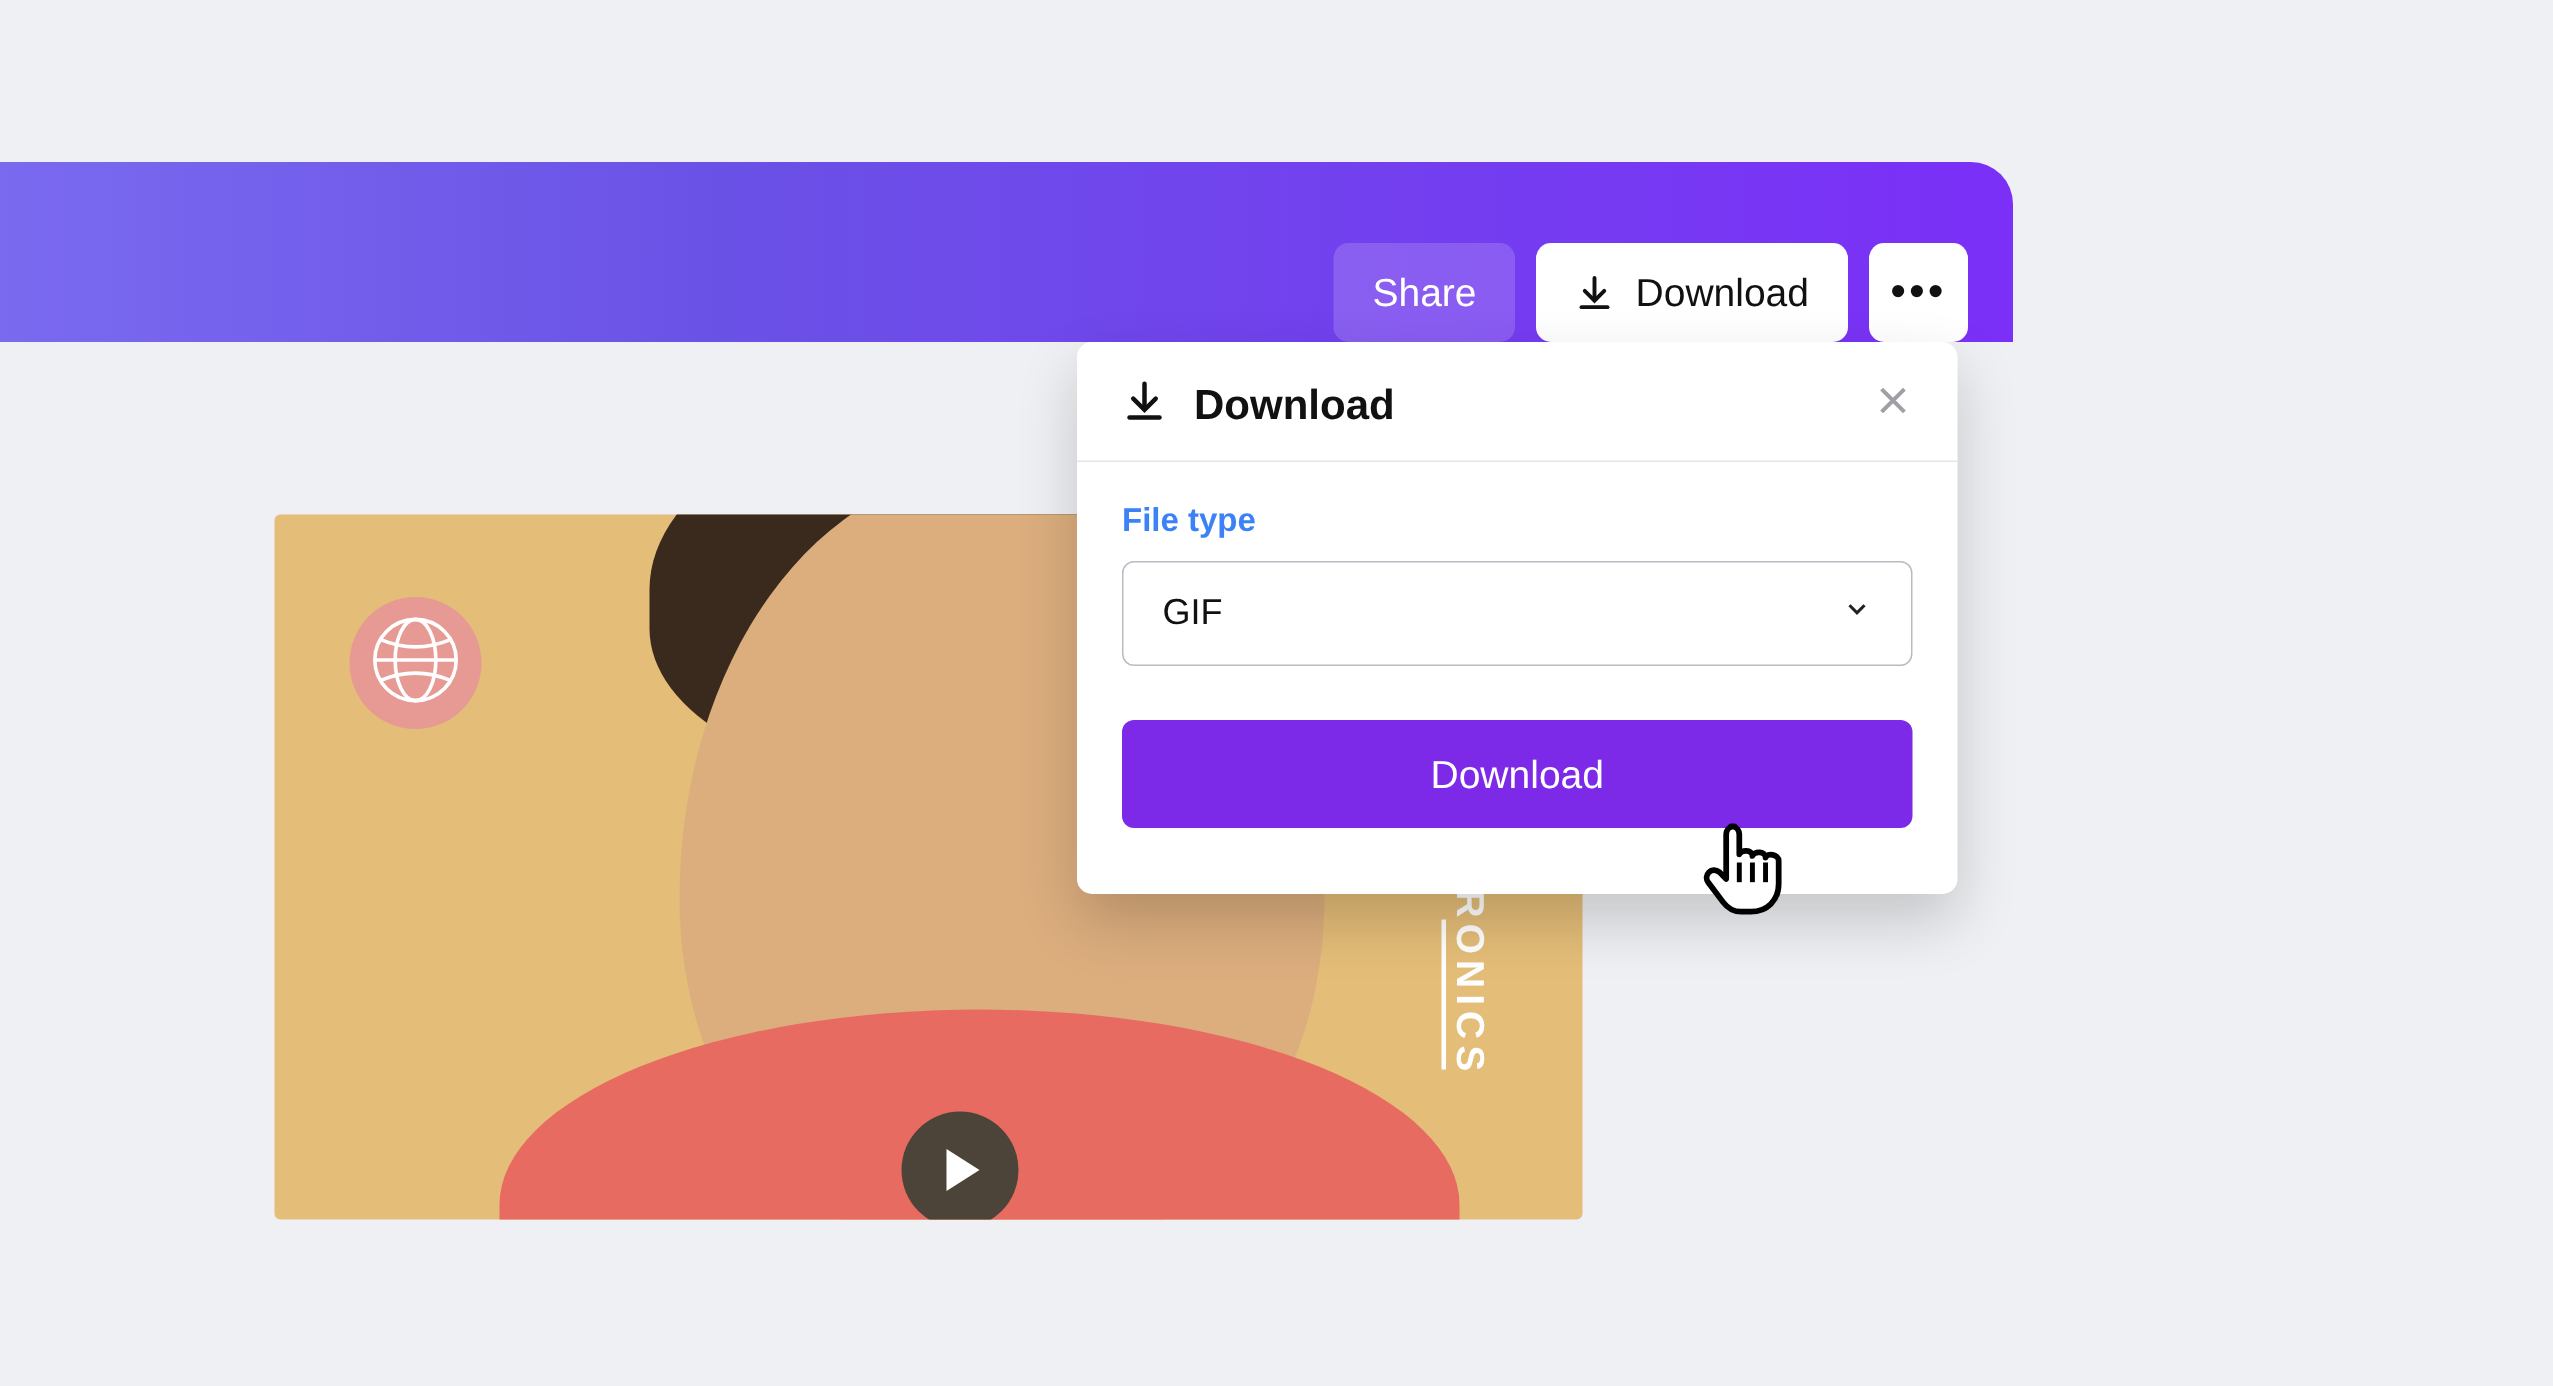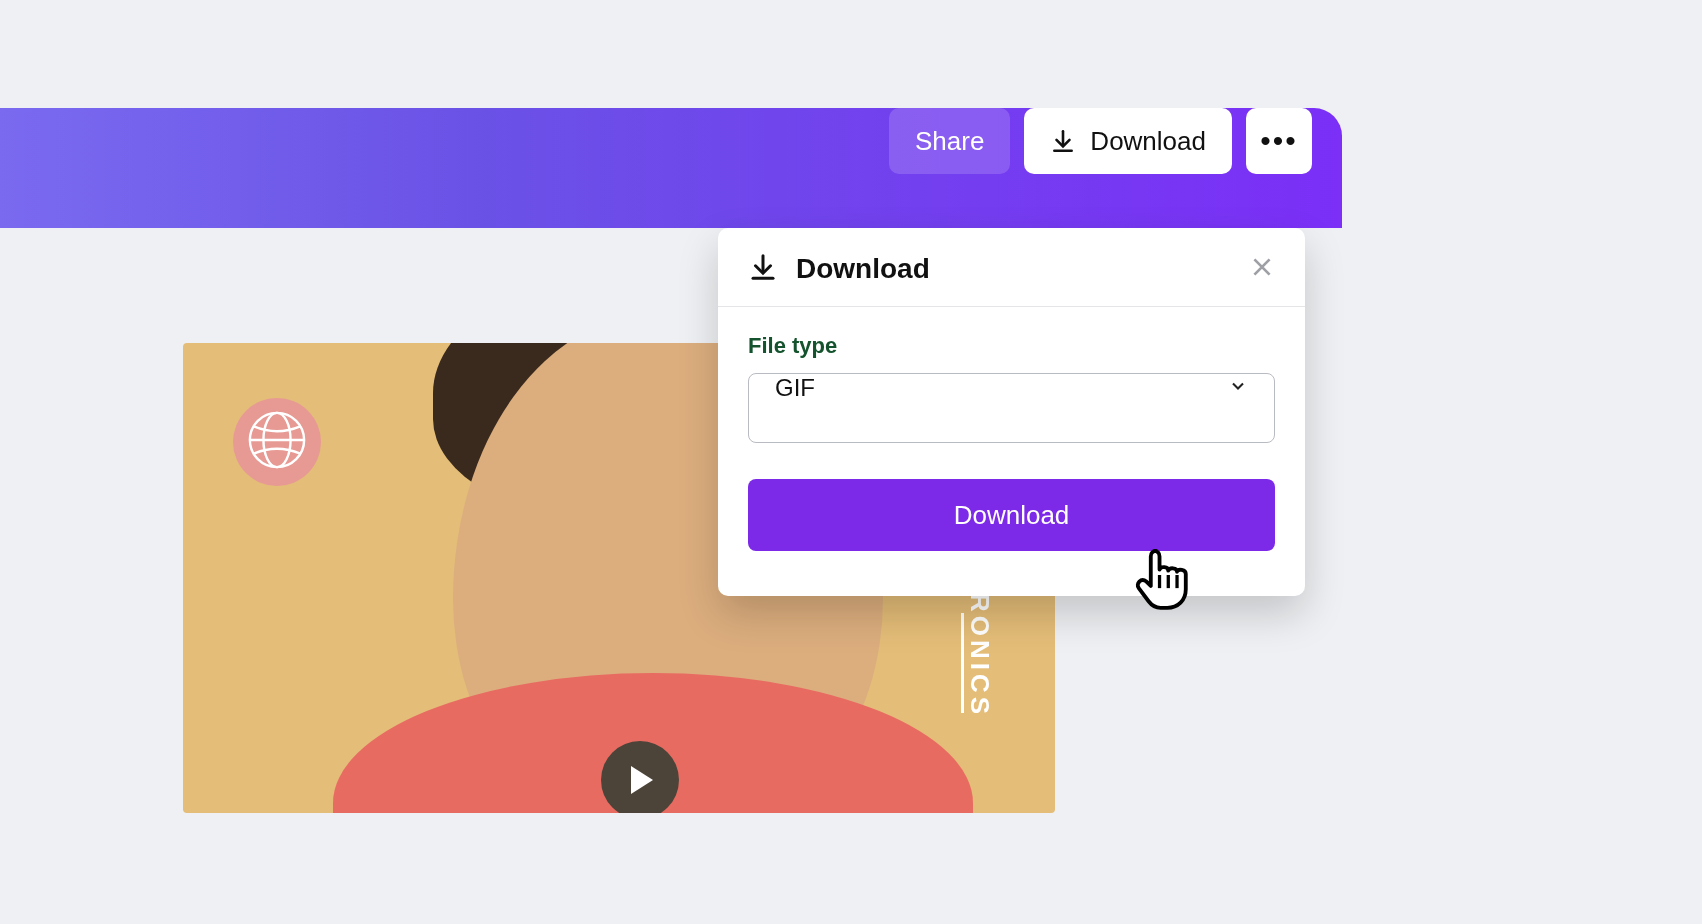--- a/index.html
+++ b/index.html
@@ -16,21 +16,21 @@
   
   .topbar {
     position: absolute;
     left: 0;
     top: 108px;
     width: 1342px;
     height: 120px;
     background: linear-gradient(90deg,#7a6af0 0%,#6a52e6 35%,#7b2ff7 100%);
     border-top-right-radius: 28px;
     display: flex;
-    align-items: flex-start;
+    align-items: flex-end;
     justify-content: flex-end;
     padding-right: 30px;
     gap: 14px;
   }
   .tb-btn {
     height: 66px;
     border-radius: 10px;
     display: flex;
     align-items: center;
     justify-content: center;
@@ -146,25 +146,25 @@
   }
   .dlg-head{
     display:flex;align-items:center;gap:18px;
     padding:24px 30px 20px 30px;
     border-bottom:1px solid #e5e5e8;
   }
   .dlg-head svg{width:30px;height:30px;}
   .dlg-title{font-size:28px;font-weight:600;color:#111;flex:1;}
   .close-x svg{width:26px;height:26px;stroke:#9ea0a6;stroke-width:2.5;fill:none;}
   .dlg-body{padding:26px 30px 30px;}
-  .ftlabel{font-size:22px;font-weight:700;color:#14532d;margin-bottom:14px;}
+  .ftlabel{font-size:22px;font-weight:700;color:#3b82f6;margin-bottom:14px;}
   .select{
     width:100%;height:70px;
     border:1px solid #b9bbc2;border-radius:8px;
-    display:flex;justify-content:space-between;
+    display:flex;align-items:center;justify-content:space-between;
     padding:0 26px;font-size:24px;color:#111;
   }
   .select svg{width:20px;height:20px;stroke:#222;stroke-width:2.5;fill:none;}
   .dl-cta{
     margin-top:36px;
     width:100%;height:72px;
     background:#7d2ae8;
     color:#fff;border-radius:8px;
     display:flex;align-items:center;justify-content:center;
     font-size:26px;font-weight:500;

